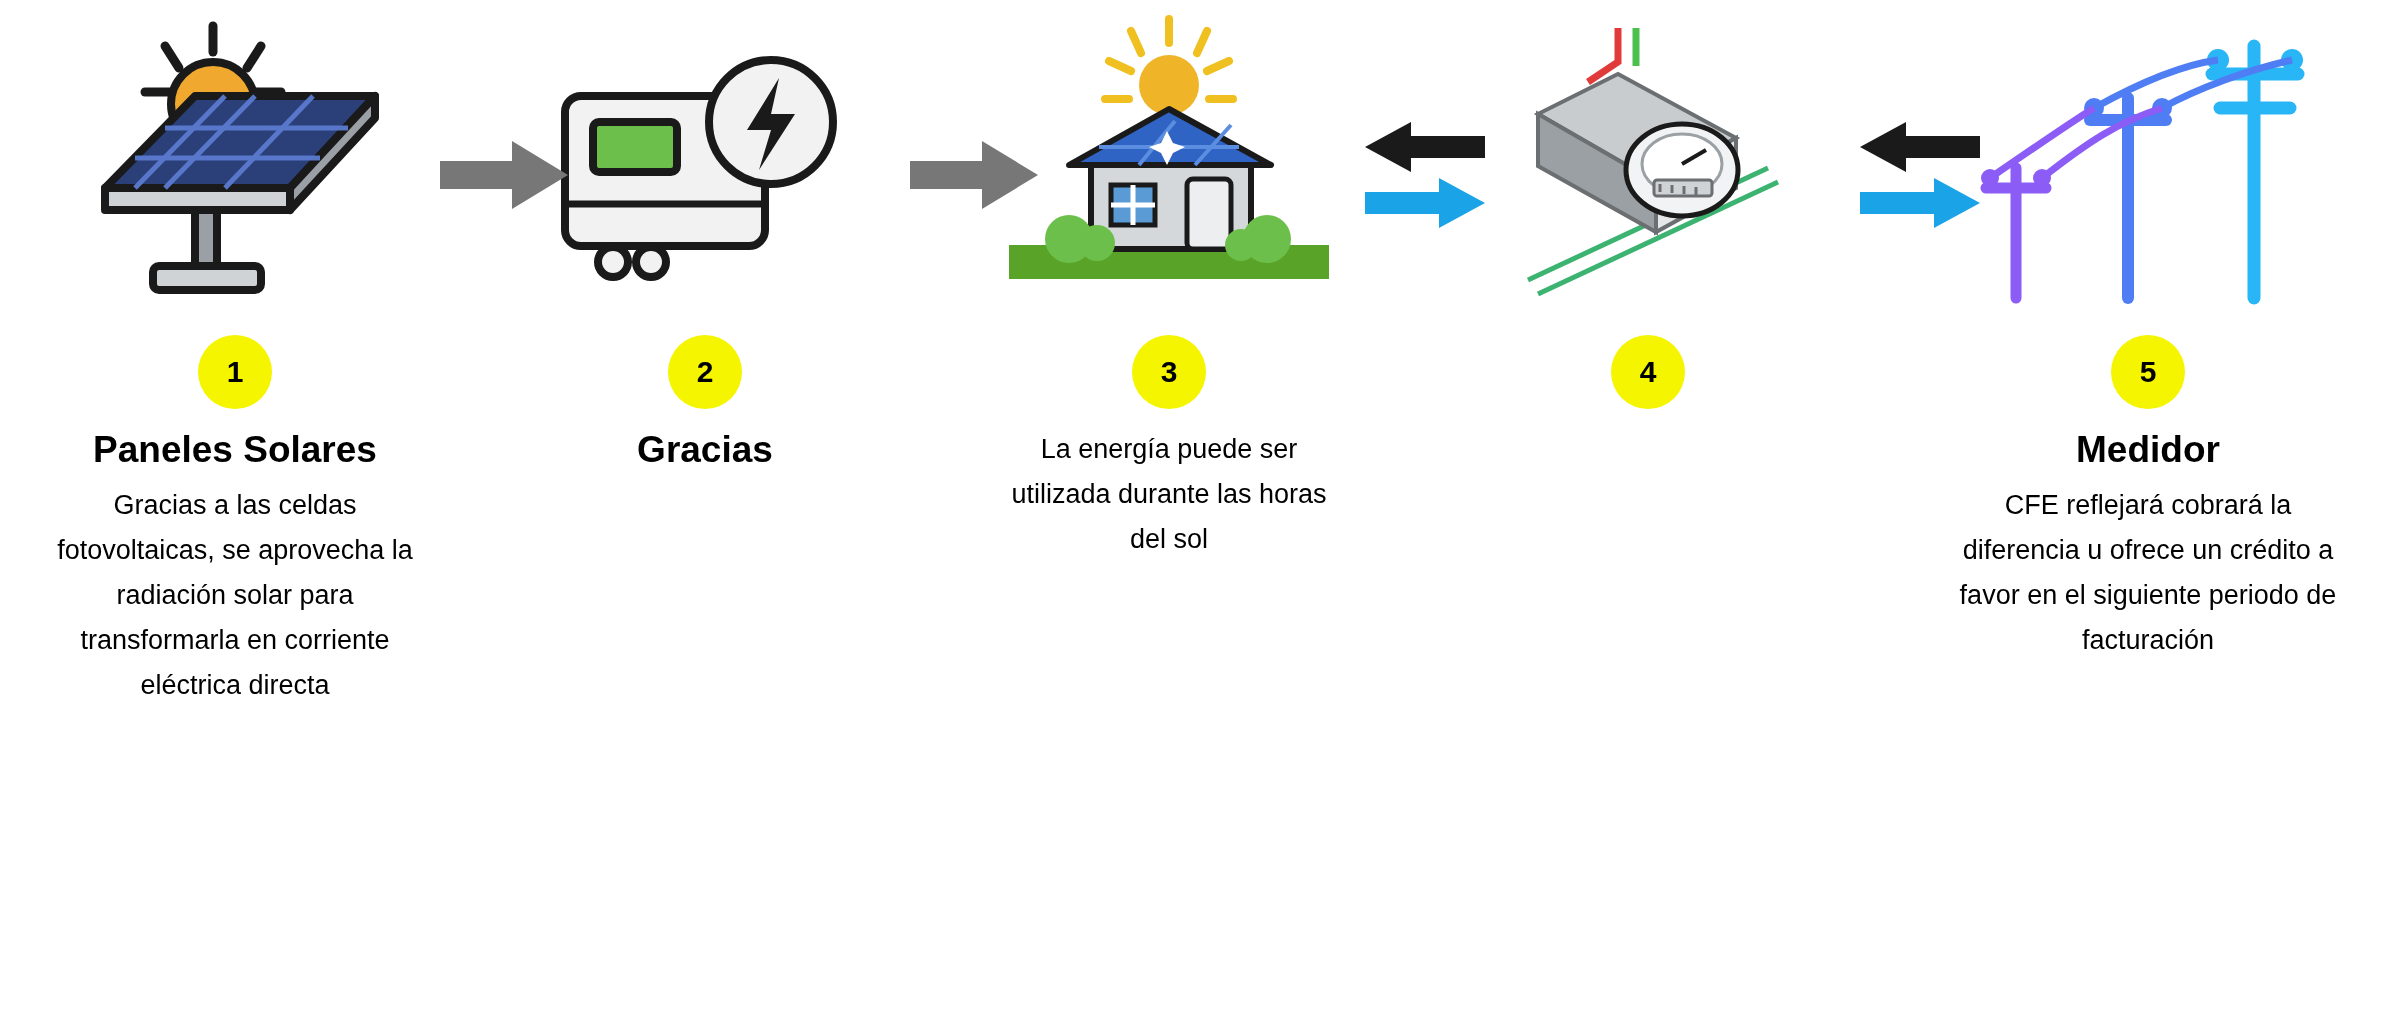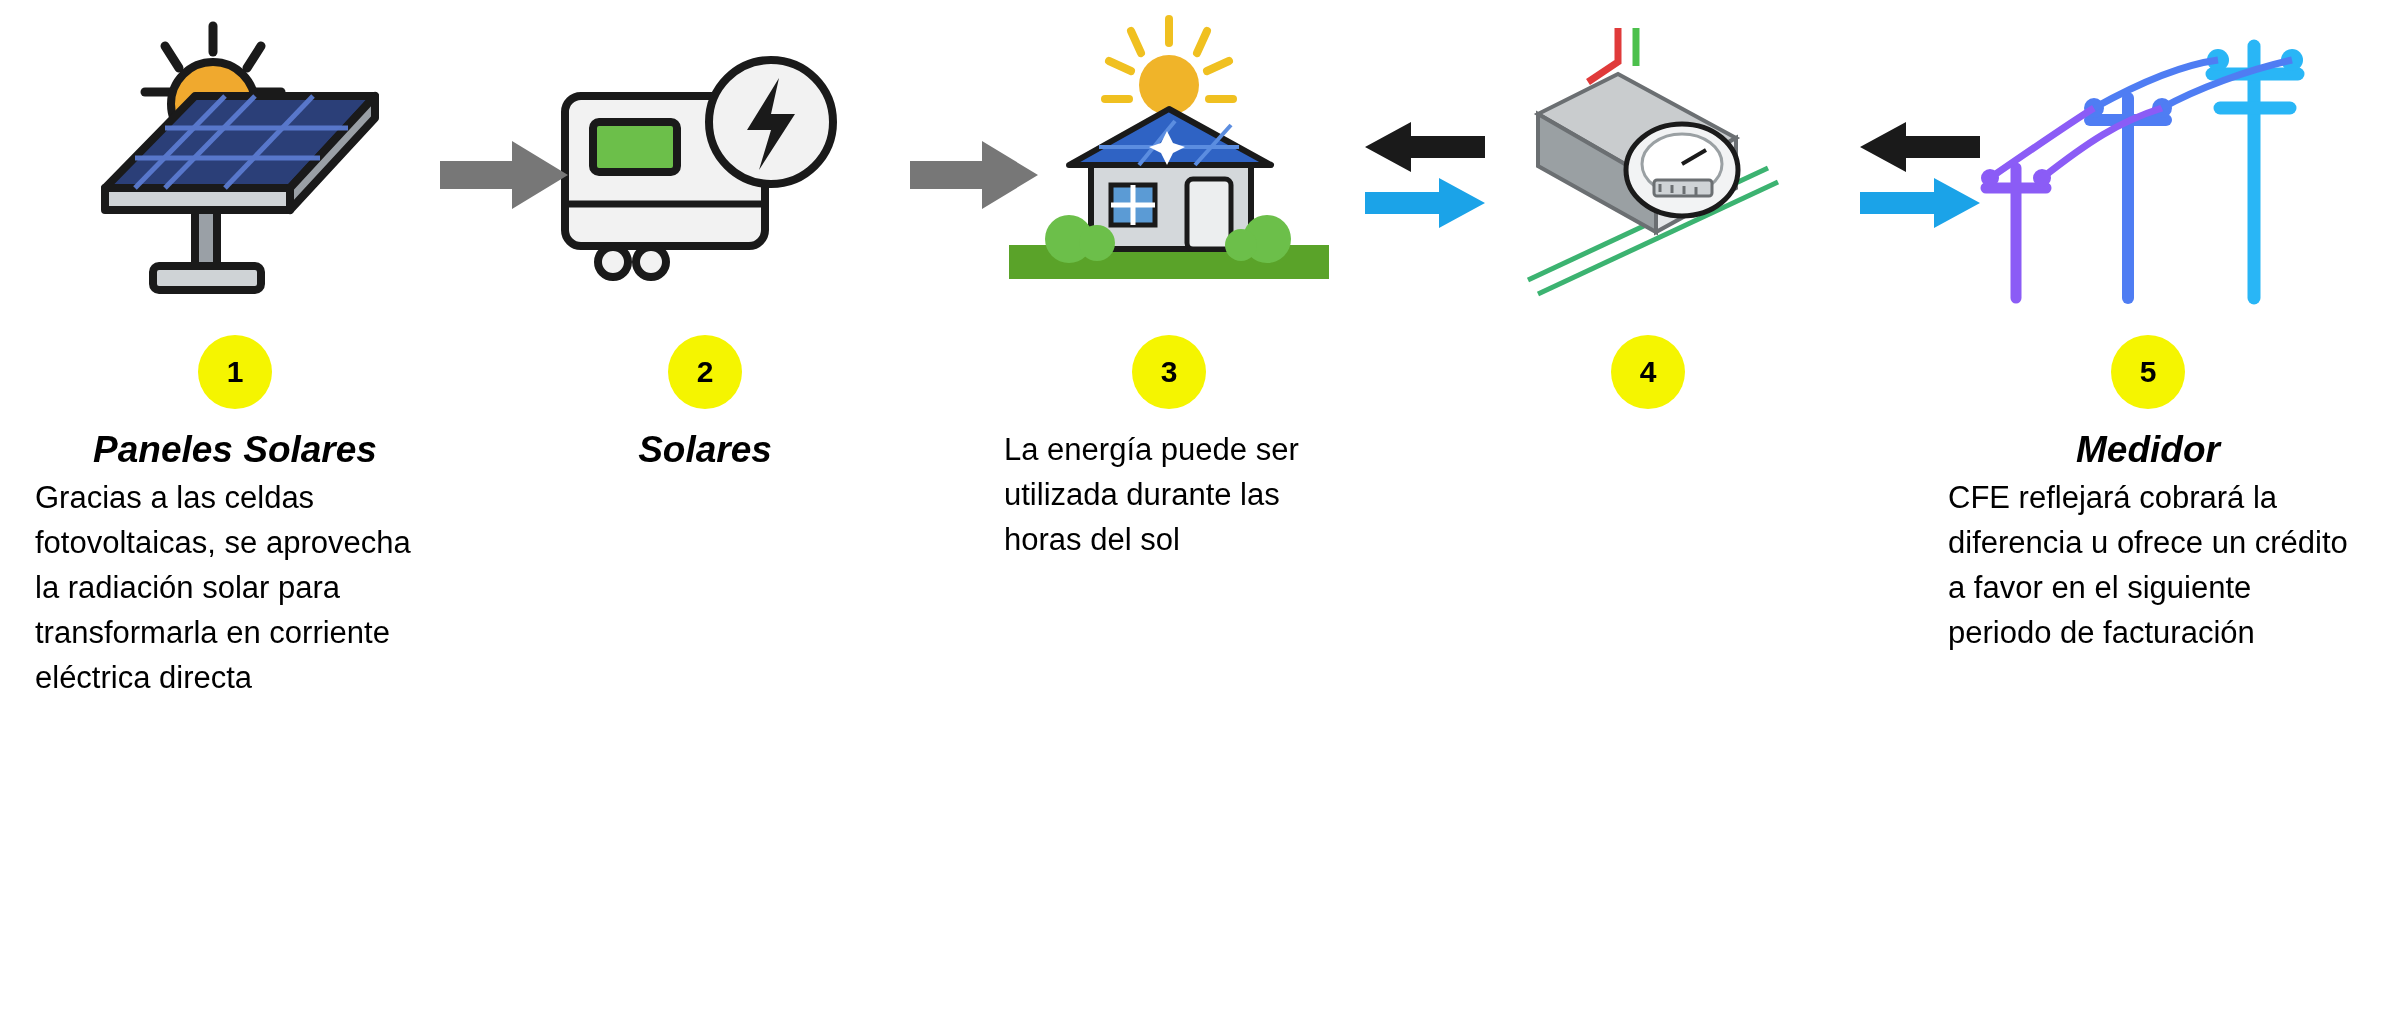--- a/index.html
+++ b/index.html
@@ -65,27 +65,27 @@
     display: flex;
     align-items: center;
     justify-content: center;
     margin-bottom: 18px;
   }
 
   .title {
     font-weight: bold;
     font-size: 37px;
     line-height: 46px;
-    margin-bottom: 2px;
-    font-style: italic;
+    margin-bottom: 10px;
   }
 
   .desc {
-    font-size: 31px;
+    font-size: 27px;
     line-height: 45px;
+    text-align: center;
     max-width: 400px;
   }
   .step-3 .desc { max-width: 330px; }
   .step-4 .desc { max-width: 450px; }
   .step-5 .desc { max-width: 400px; }
 
   
   .connector {
     position: absolute;
     top: 130px;
@@ -156,21 +156,21 @@
           <rect x="30" y="78" width="200" height="150" rx="16" fill="#f2f2f2" stroke="#1a1a1a" stroke-width="8"></rect>
           <rect x="58" y="104" width="84" height="50" rx="6" fill="#6cbf4a" stroke="#1a1a1a" stroke-width="8"></rect>
           <line x1="30" y1="186" x2="230" y2="186" stroke="#1a1a1a" stroke-width="7"></line>
           <circle cx="78" cy="244" r="15" fill="#f2f2f2" stroke="#1a1a1a" stroke-width="8"></circle>
           <circle cx="116" cy="244" r="15" fill="#f2f2f2" stroke="#1a1a1a" stroke-width="8"></circle>
           <circle cx="236" cy="104" r="62" fill="#f2f2f2" stroke="#1a1a1a" stroke-width="8"></circle>
           <polygon points="244,60 212,112 236,112 224,152 260,96 236,96" fill="#1a1a1a"></polygon>
         </svg>
       </div>
       <div class="badge">2</div>
-      <div class="title">Solares</div>
+      <div class="title">Gracias</div>
     </div>
 
     <div class="step step-3">
       <div class="art">
         <svg width="340" height="310" viewBox="0 0 340 310" xmlns="http://www.w3.org/2000/svg">
 
           <g stroke="#f0c020" stroke-width="8" stroke-linecap="round">
             <line x1="170" y1="6" x2="170" y2="30"></line>
             <line x1="132" y1="18" x2="142" y2="40"></line>
             <line x1="208" y1="18" x2="198" y2="40"></line>

